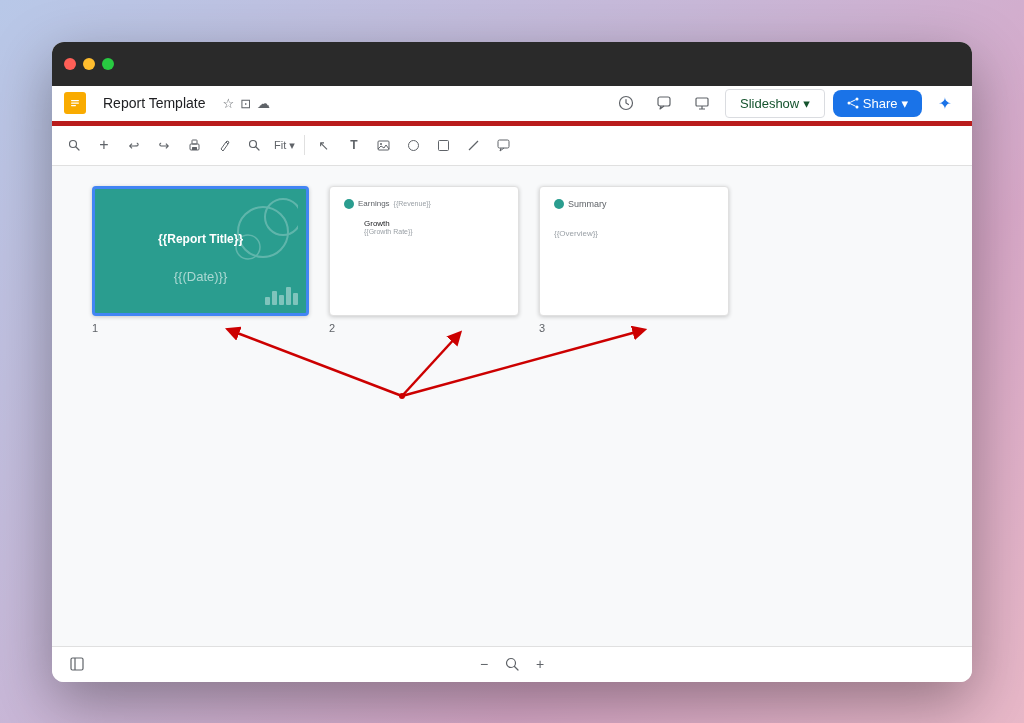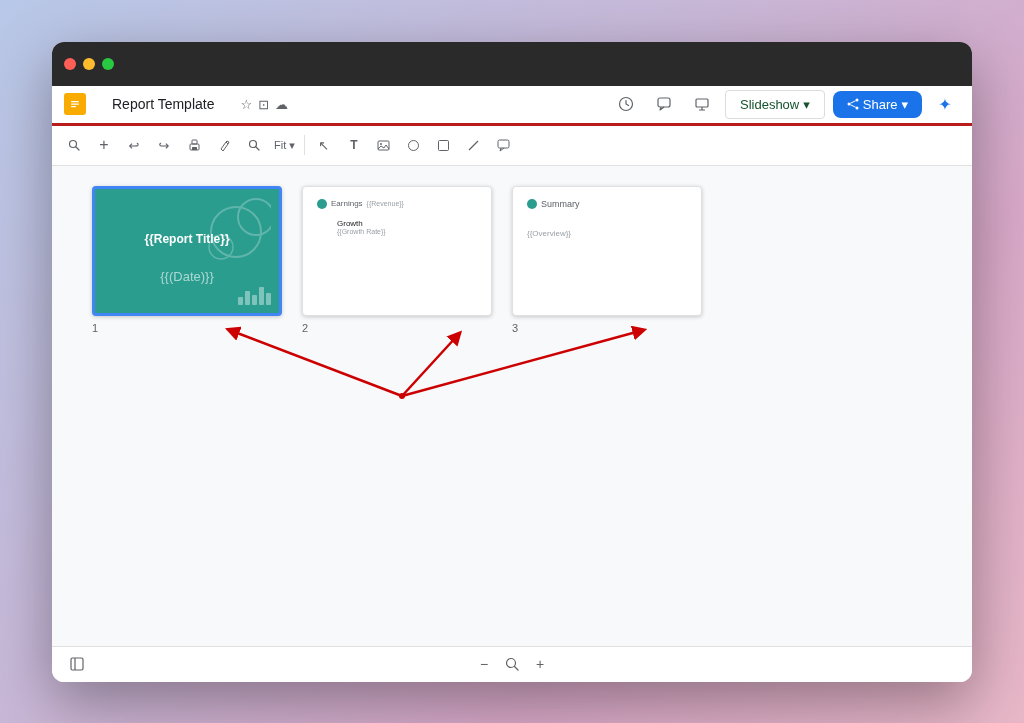--- a/index.html
+++ b/index.html
@@ -39,26 +39,26 @@
       width: 12px;
       height: 12px;
       border-radius: 50%;
     }
     .tl-red { background: #ff5f57; }
     .tl-yellow { background: #ffbd2e; }
     .tl-green { background: #28ca41; }
     .titlebar-space { flex: 1; }
     .header-bar {
       background: #ffffff;
-      border-bottom: 3px solid #b91c1c;
+      border-bottom: 5px solid #b91c1c;
       padding: 15px 12px;
       height: 40px;
       display: flex;
       align-items: center;
-      gap: 26px;
+      gap: 17px;
       flex-shrink: 0;
     }
     .doc-icon {
       width: 22px;
       height: 22px;
       background: #f9ab00;
       border-radius: 3px;
       display: flex;
       align-items: center;
       justify-content: center;
@@ -208,21 +208,21 @@
       align-items: flex-start;
     }
     .slide {
       border-radius: 4px;
       overflow: hidden;
       box-shadow: 0 1px 4px rgba(0,0,0,0.2);
       cursor: pointer;
       position: relative;
     }
     .slide-1 {
-      width: 190px;
+      width: 217px;
       height: 130px;
       background: #2a9d8f;
       border: 3px solid #4285f4;
     }
     .slide-2 {
       width: 190px;
       height: 130px;
       background: #ffffff;
       border: 1px solid #e0e0e0;
     }

